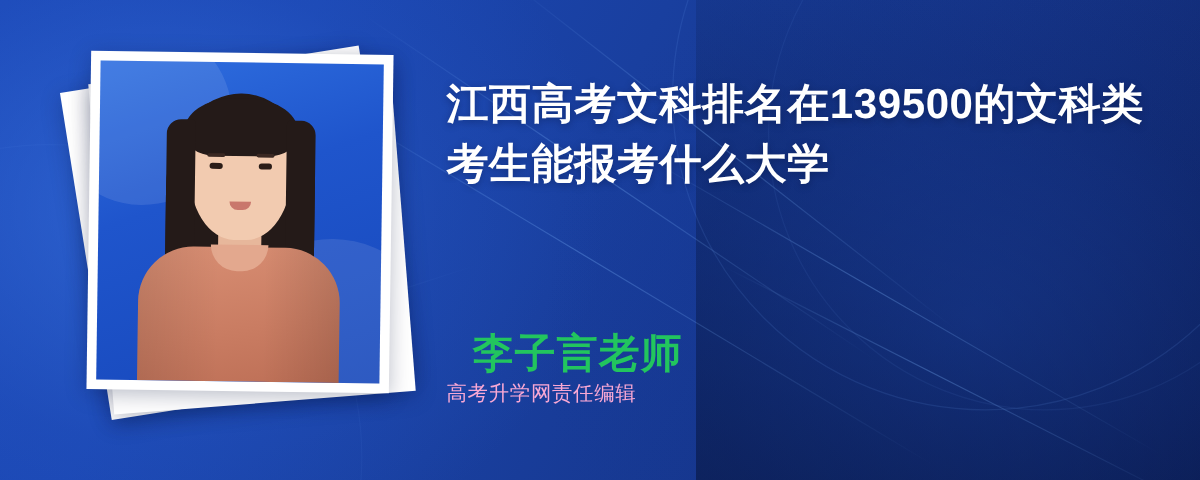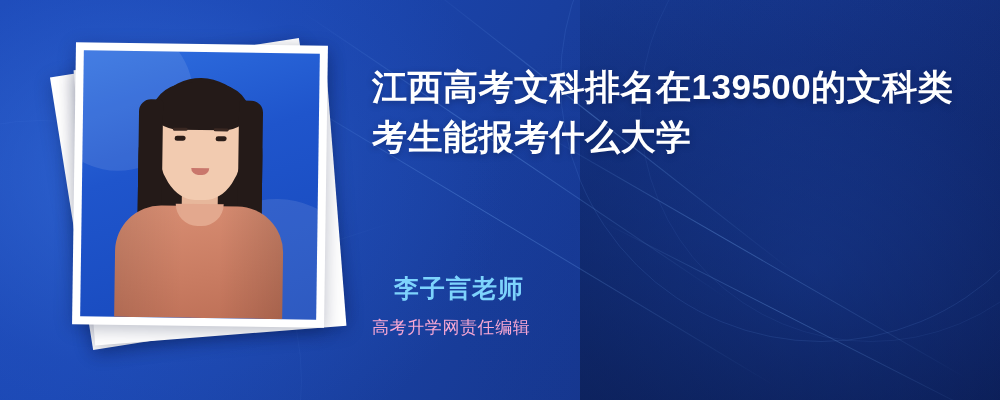--- a/index.html
+++ b/index.html
@@ -233,22 +233,22 @@
     line-height: 1.42;
     font-weight: bold;
     letter-spacing: 0.5px;
     margin: 0;
     text-shadow: 0 2px 6px rgba(4,14,50,0.35);
   }
   .byline {
     position: absolute;
     left: 394px;
     top: 272px;
-    color: #7dd3fc;
-    font-size: 25px;
+    color: #22c55e;
+    font-size: 34px;
     font-weight: bold;
     letter-spacing: 1px;
   }
   .subline {
     position: absolute;
     left: 372px;
     top: 316px;
     color: #f9a8d4;
     font-size: 17px;
     letter-spacing: 0.6px;

